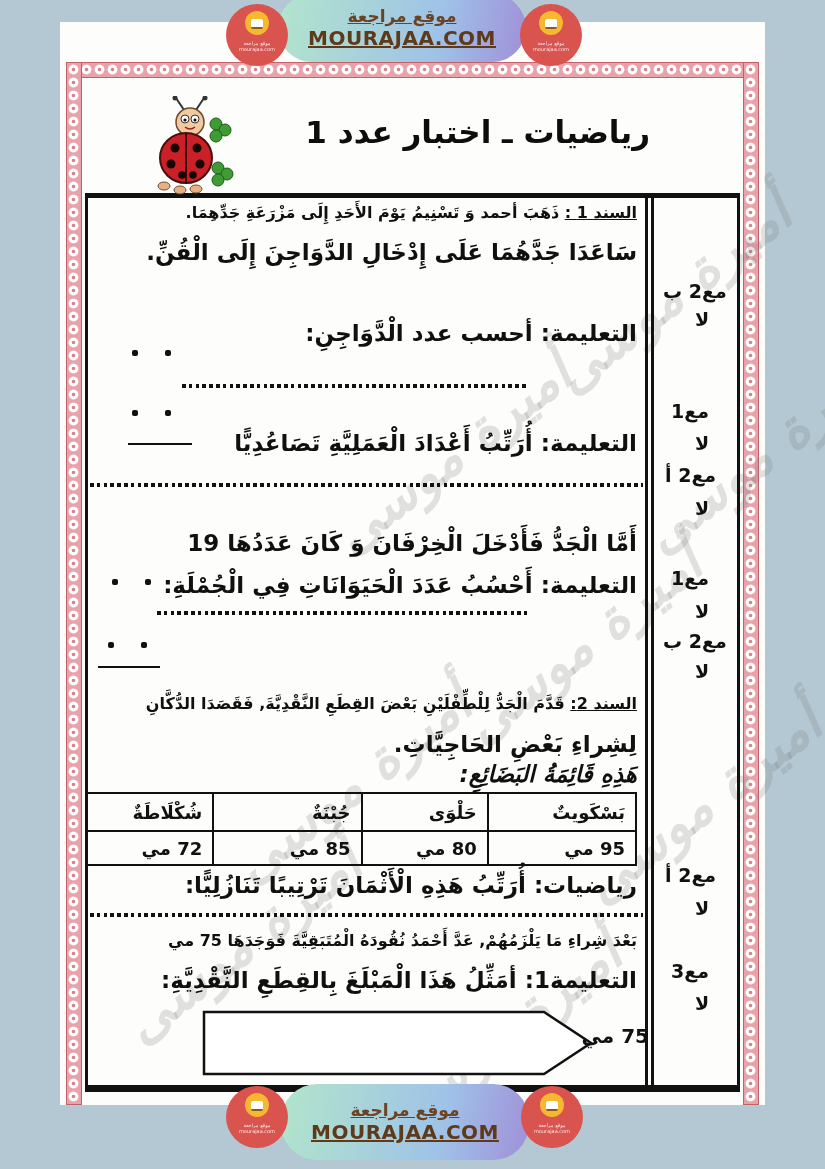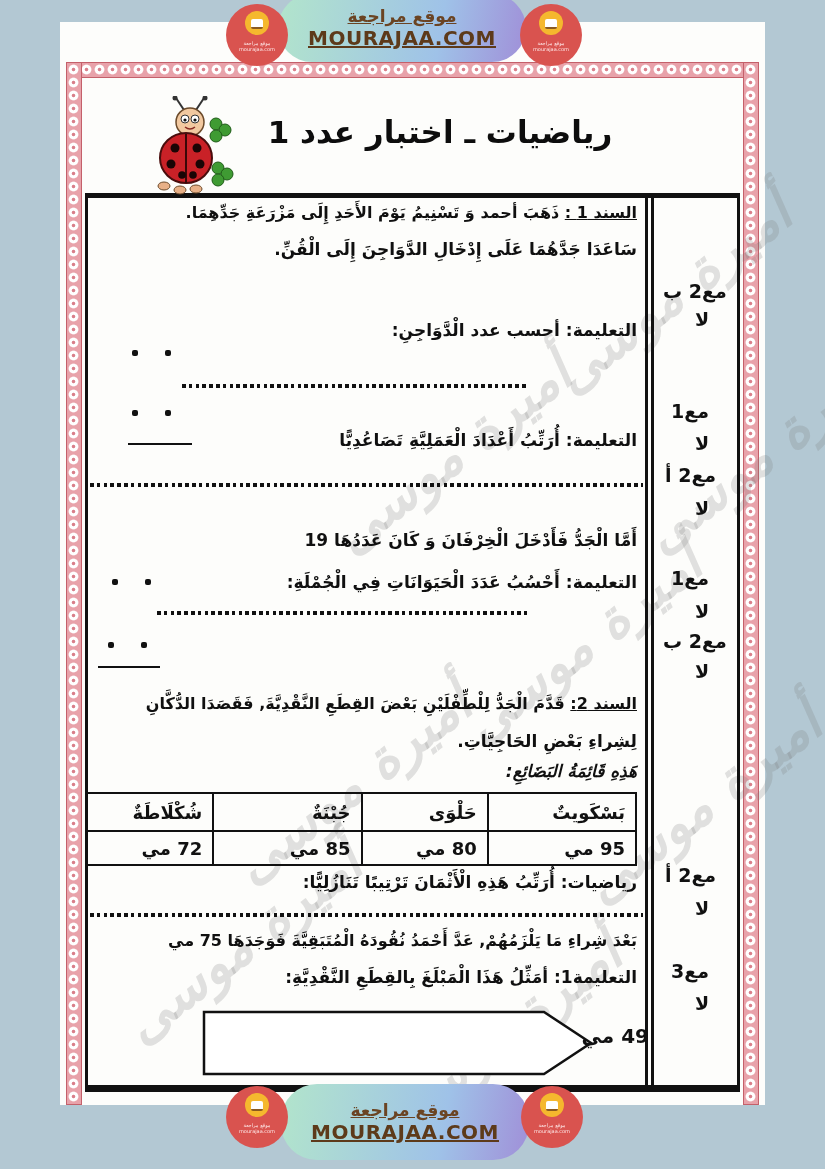--- a/index.html
+++ b/index.html
@@ -30,42 +30,42 @@
   .wm{
     position:absolute;
     font-size:54px;font-style:italic;font-weight:bold;
     color:rgba(125,125,125,0.22);
     transform:rotate(-38deg);
     white-space:nowrap;z-index:1;pointer-events:none;
   }
   
   .title-text{
     position:absolute;left:170px;top:92px;width:420px;
-    text-align:center;font-size:31px;font-weight:bold;color:#0d0d0d;
+    text-align:right;font-size:31px;font-weight:bold;color:#0d0d0d;
     z-index:3;
   }
   .ladybug{position:absolute;left:86px;top:74px;z-index:3;}
   
   .main-box{
     position:absolute;left:25px;top:171px;width:655px;height:897px;
     border-top:5px solid #111;border-bottom:5px solid #111;
     border-left:3px solid #111;border-right:3px solid #111;
     box-sizing:border-box;z-index:2;
   }
   .divider{
     position:absolute;right:83px;top:0;bottom:0;width:9px;
     border-left:3px solid #111;border-right:3px solid #111;
     box-sizing:border-box;
   }
   .margin-col{position:absolute;right:0;top:0;bottom:0;width:80px;}
   .mitem{position:absolute;font-weight:bold;font-size:19px;color:#111;white-space:nowrap;}
   .content{position:absolute;left:2px;right:96px;top:0;bottom:0;direction:rtl;}
   .line{
     position:absolute;right:4px;white-space:nowrap;
-    font-weight:bold;font-size:17px;color:#101010;direction:rtl;
+    font-weight:bold;font-size:23px;color:#101010;direction:rtl;
   }
   .line.small{font-size:16px;text-align:right;}
   .u{text-decoration:underline;}
   .dots{position:absolute;display:flex;gap:27px;}
   .dot{width:6px;height:6px;background:#111;border-radius:2px;}
   .dotline{
     position:absolute;height:4px;
     background:repeating-linear-gradient(90deg,#111 0 3.5px,transparent 3.5px 6.8px);
   }
   .solidline{position:absolute;border-top:2.5px solid #111;height:0;}
@@ -276,21 +276,21 @@
       <div class="dotline" style="top:715px;left:0;width:553px;"></div>
 
       <div class="line small" style="top:733px;">بَعْدَ شِراءِ مَا يَلْزَمُهُمْ, عَدَّ أَحْمَدُ نُقُودَهُ الْمُتَبَقِيَّةَ فَوَجَدَهَا 75 مي</div>
       <div class="line" style="top:769px;">التعليمة1: أمَثِّلُ هَذَا الْمَبْلَغَ بِالقِطَعِ النَّقْدِيَّةِ:</div>
 
       <div class="arrow-wrap">
         <svg width="392" height="66" viewBox="0 0 392 66">
           <polygon points="2,2 342,2 389,33 342,64 2,64" fill="#ffffff" stroke="#111" stroke-width="2.5"></polygon>
         </svg>
       </div>
-      <div class="arrow-label">49 مي</div>
+      <div class="arrow-label">75 مي</div>
 
     </div>
   </div>
 </div>
 
 <div class="bottom-rule"></div>
 
 <div class="logo-circle" style="left:226px;top:1086px;">
   <span class="logo-book"></span>
   <span class="logo-txt">

